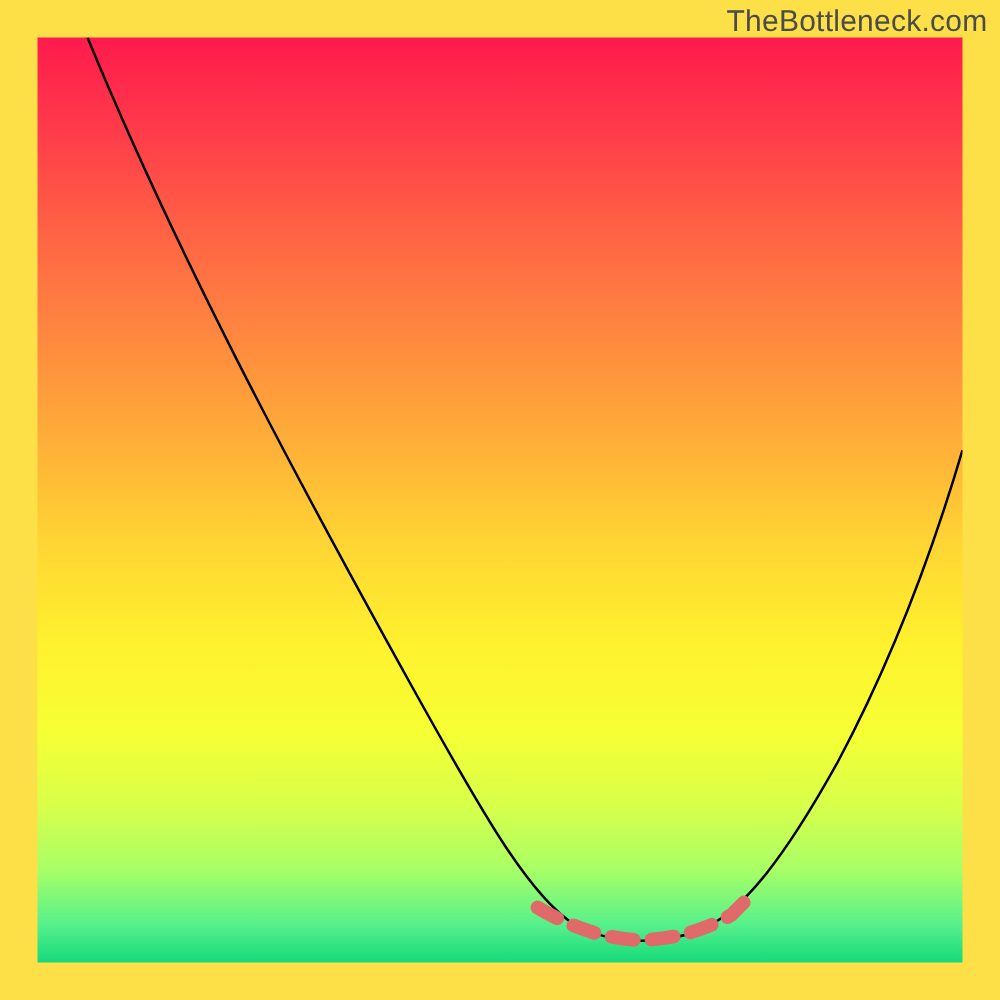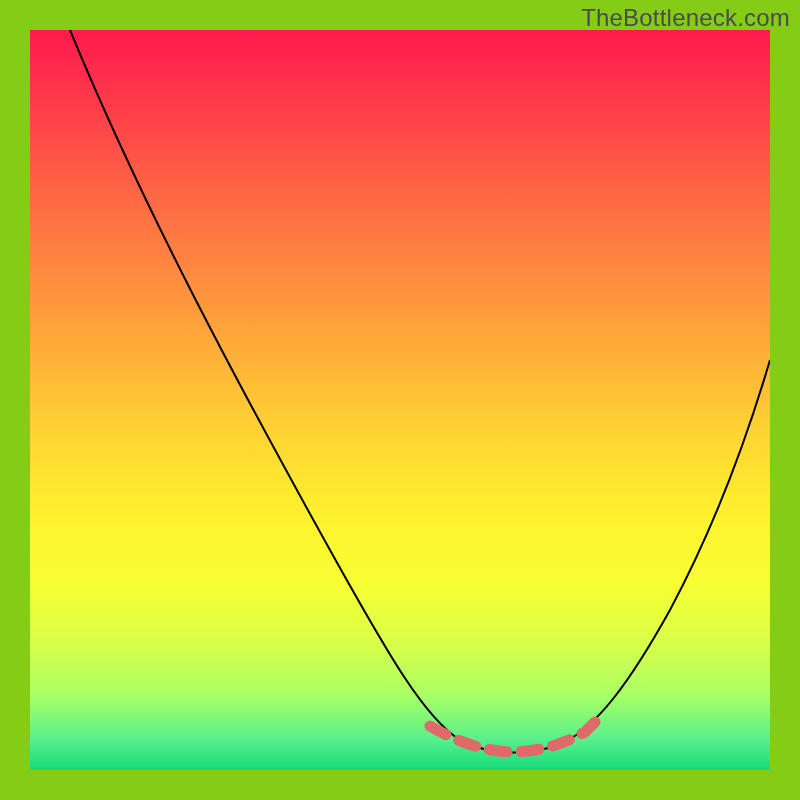--- a/index.html
+++ b/index.html
@@ -10,21 +10,21 @@
     background: #000;
     overflow: hidden;
     font-family: Arial, Helvetica, sans-serif;
   }
   .frame {
     position: absolute;
     left: 0;
     top: 0;
     width: 800px;
     height: 800px;
-    background: #84cc16;
+    background: #fde047;
   }
   .plot {
     position: absolute;
     left: 30px;
     top: 30px;
     width: 740px;
     height: 740px;
     background: linear-gradient(to bottom,
       #ff1a4d 0%,
       #ff3b4a 10%,

